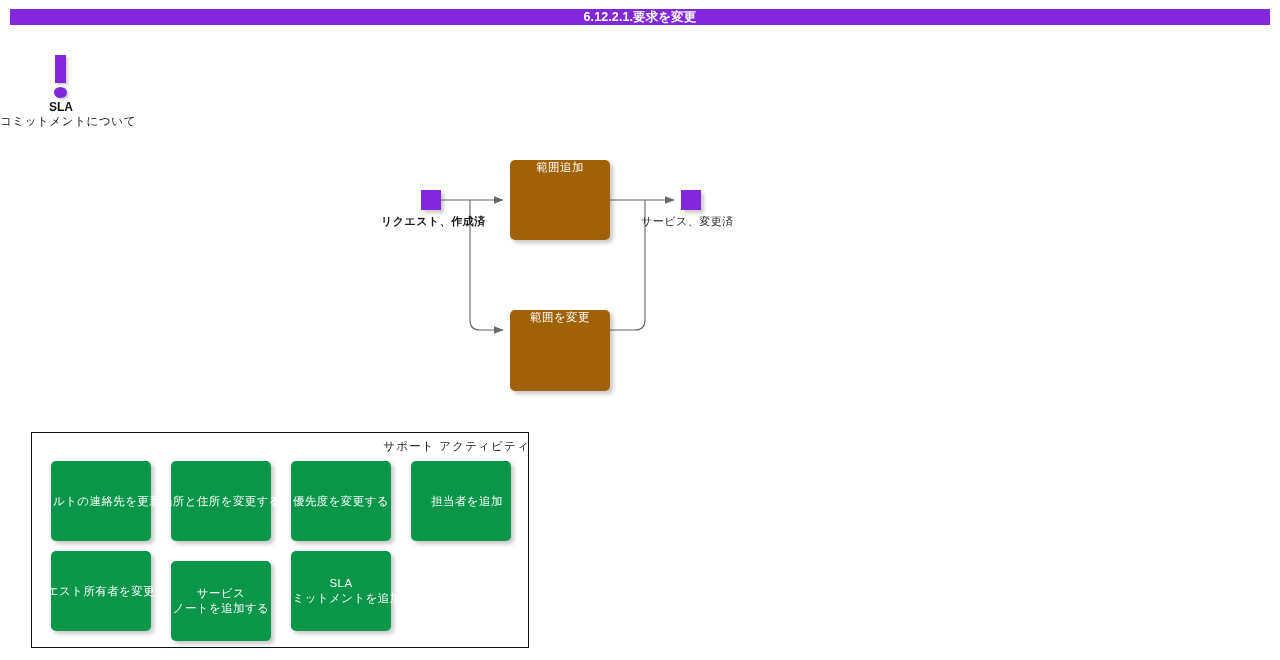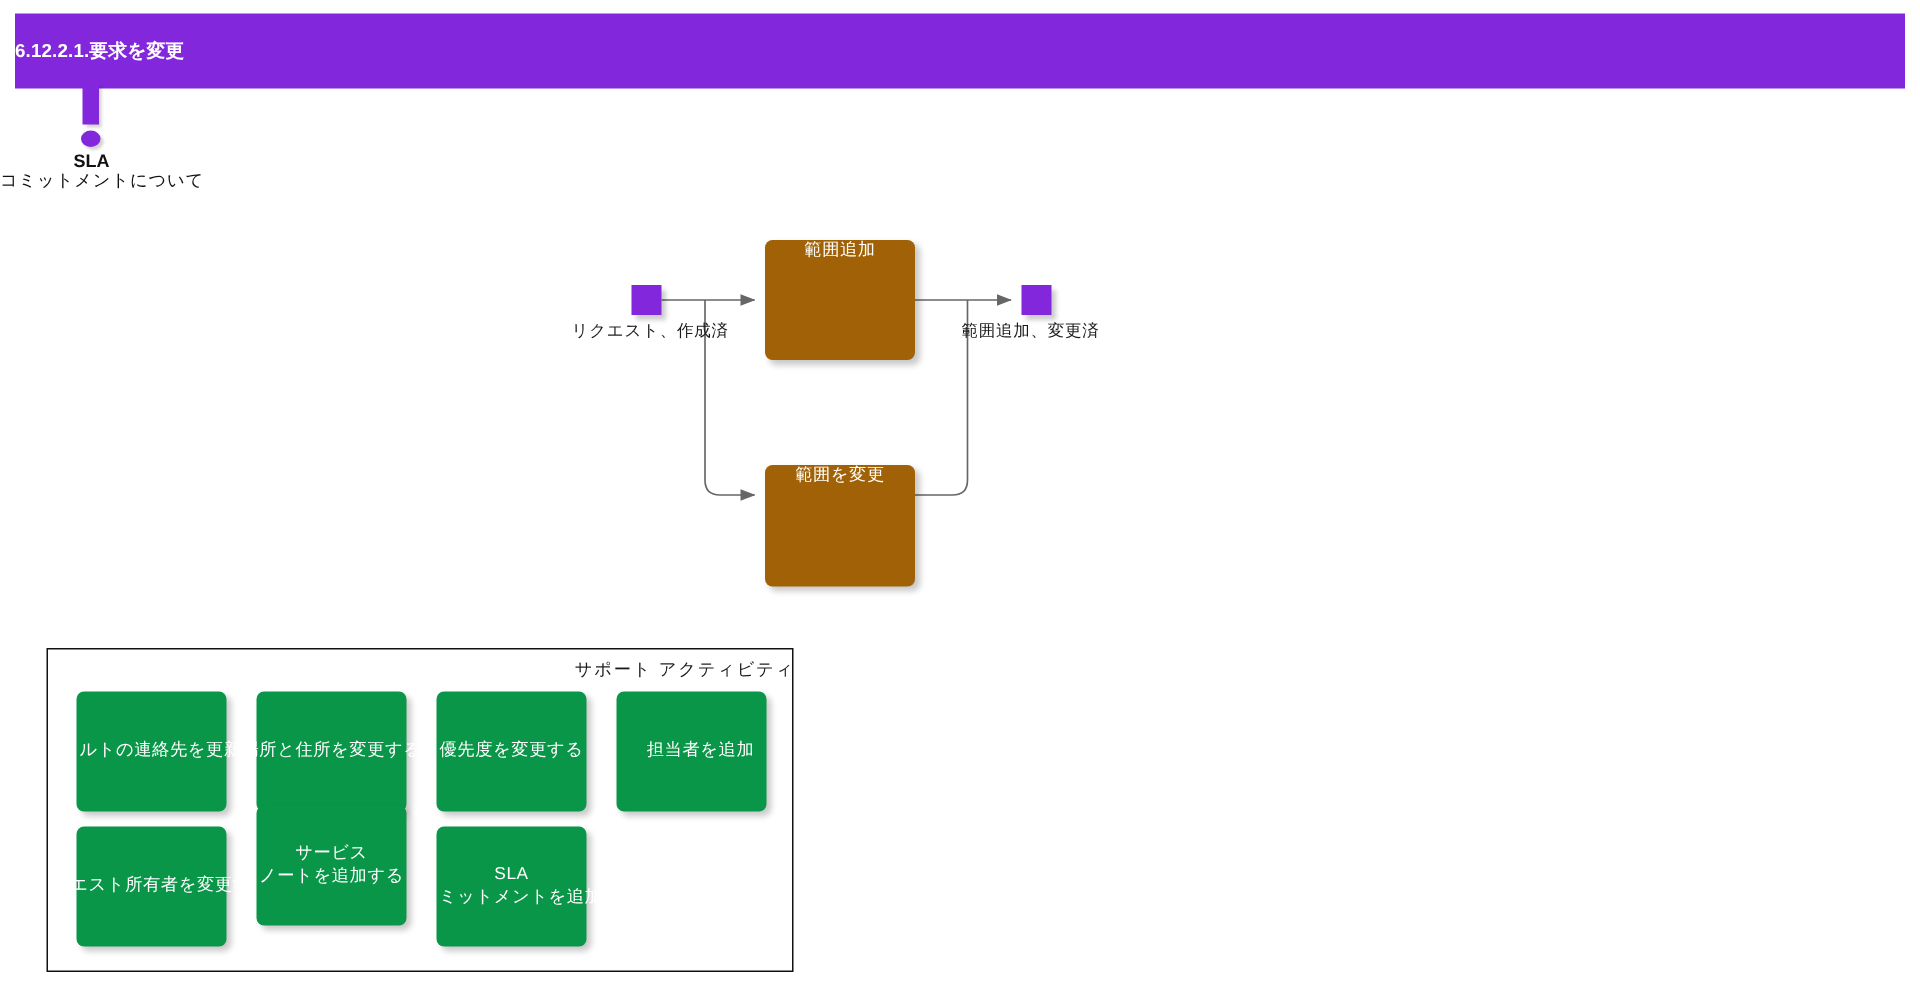--- a/index.html
+++ b/index.html
@@ -15,25 +15,25 @@
     font-family: "Liberation Sans", "DejaVu Sans", sans-serif;
     color: #222222;
   }
 
   
   .header-bar {
     position: absolute;
     left: 10px;
     top: 9px;
     width: 1260px;
-    height: 50px;
+    height: 16px;
     background: #8227dc;
     display: flex;
     align-items: center;
-    justify-content: flex-start;
+    justify-content: center;
   }
   .header-title {
     color: #ffffff;
     font-size: 12.5px;
     font-weight: bold;
     letter-spacing: 0.1px;
     white-space: nowrap;
   }
 
   
@@ -127,21 +127,21 @@
   .term-end   { left: 681px; top: 190px; }
 
   .term-label {
     position: absolute;
     font-size: 11px;
     color: #1a1a1a;
     letter-spacing: 0.5px;
     white-space: nowrap;
     line-height: 13px;
   }
-  .term-label-start { left: 381px; top: 215px; }
+  .term-label-start { left: 381px; top: 215px; font-weight: bold; }
   .term-label-end   { left: 641px; top: 215px; }
 
   
   .support-panel {
     position: absolute;
     left: 31px;
     top: 432px;
     width: 498px;
     height: 216px;
     border: 1px solid #111111;
@@ -235,21 +235,21 @@
 
 <div class="node-box act-main-1">
   <span class="node-label">範囲追加</span>
 </div>
 
 <div class="node-box act-main-2">
   <span class="node-label">範囲を変更</span>
 </div>
 
 <div class="term-node term-end"></div>
-<div class="term-label term-label-end">範囲追加、変更済</div>
+<div class="term-label term-label-end">サービス、変更済</div>
 
 <div class="support-panel">
   <div class="support-title">サポート アクティビティ</div>
   <div class="support-grid">
 
     <div class="support-cell" style="left:0px;   top:0px;">
       <div class="support-box"></div>
       <div class="support-label">デフォルトの連絡先を更新する</div>
     </div>
 
@@ -266,21 +266,21 @@
     <div class="support-cell" style="left:360px; top:0px;padding-left:12px;">
       <div class="support-box"></div>
       <div class="support-label">担当者を追加</div>
     </div>
 
     <div class="support-cell" style="left:0px;   top:90px;">
       <div class="support-box"></div>
       <div class="support-label">リクエスト所有者を変更する</div>
     </div>
 
-    <div class="support-cell" style="left:120px; top:76px;text-decoration:underline;">
+    <div class="support-cell" style="left:120px; top:100px;text-decoration:underline;">
       <div class="support-box"></div>
       <div class="support-label">サービス
 ノートを追加する</div>
     </div>
 
     <div class="support-cell" style="left:240px; top:90px;">
       <div class="support-box"></div>
       <div class="support-label">SLA
 コミットメントを追加</div>
     </div>

